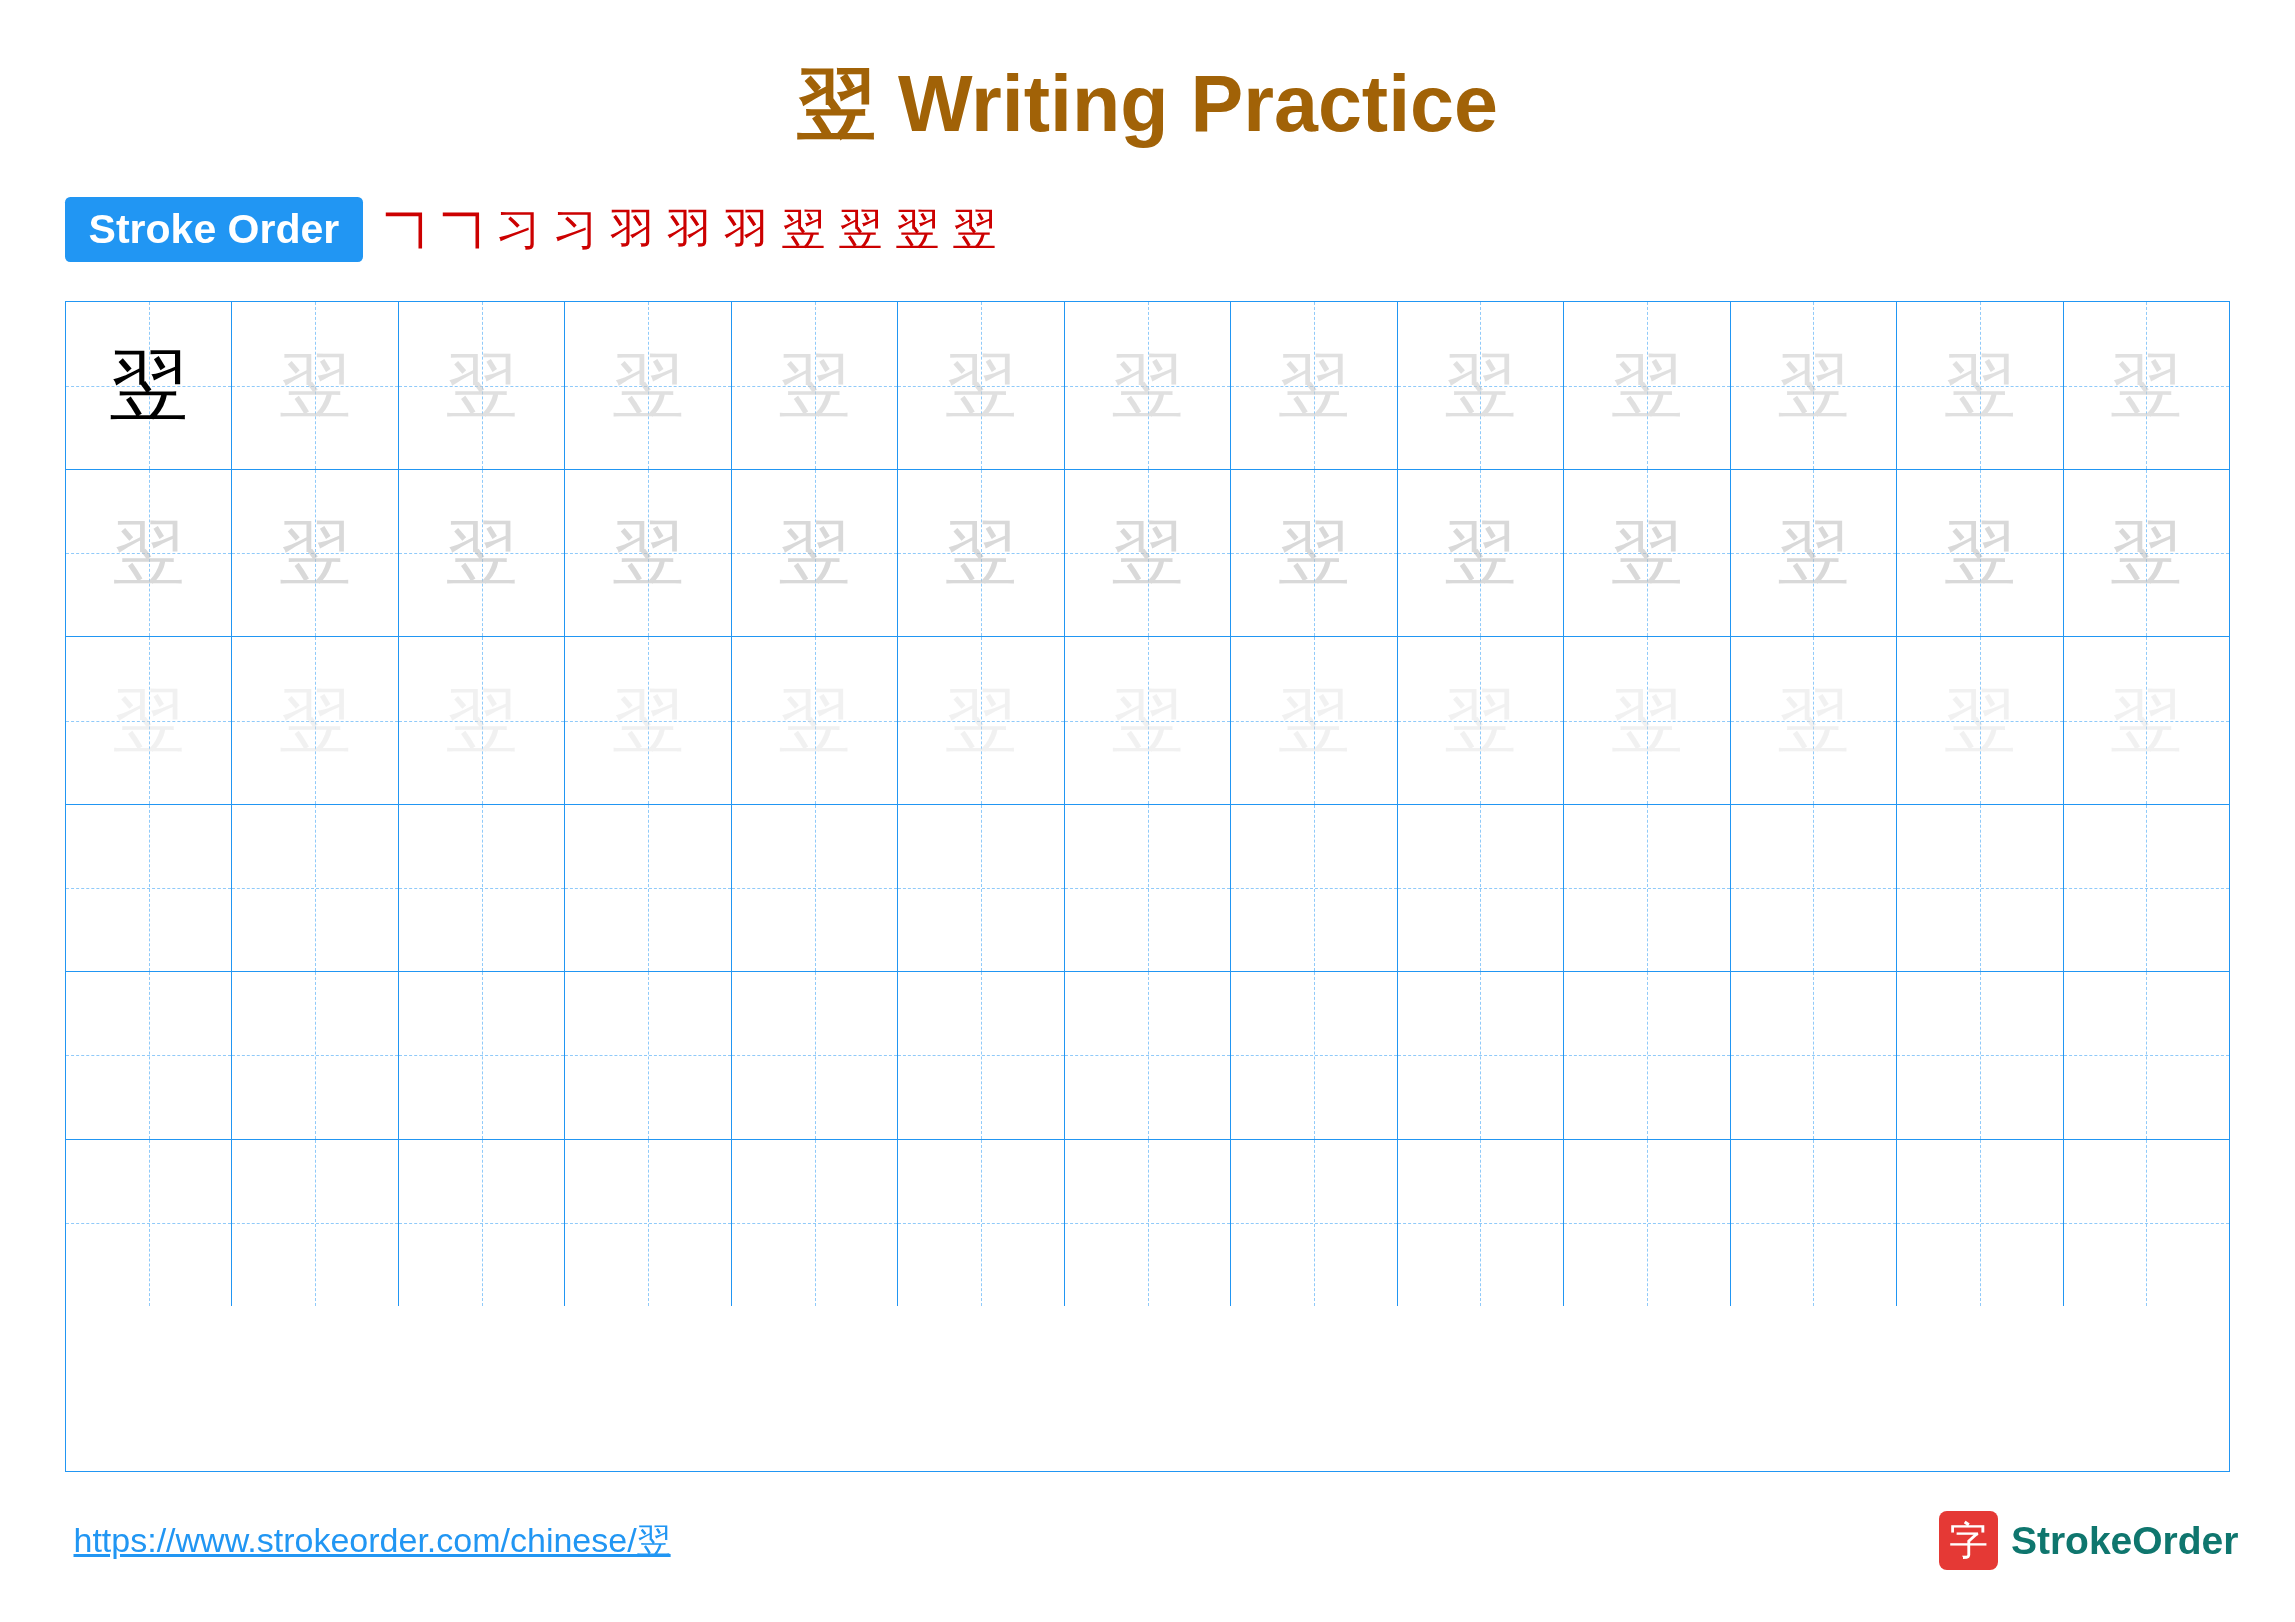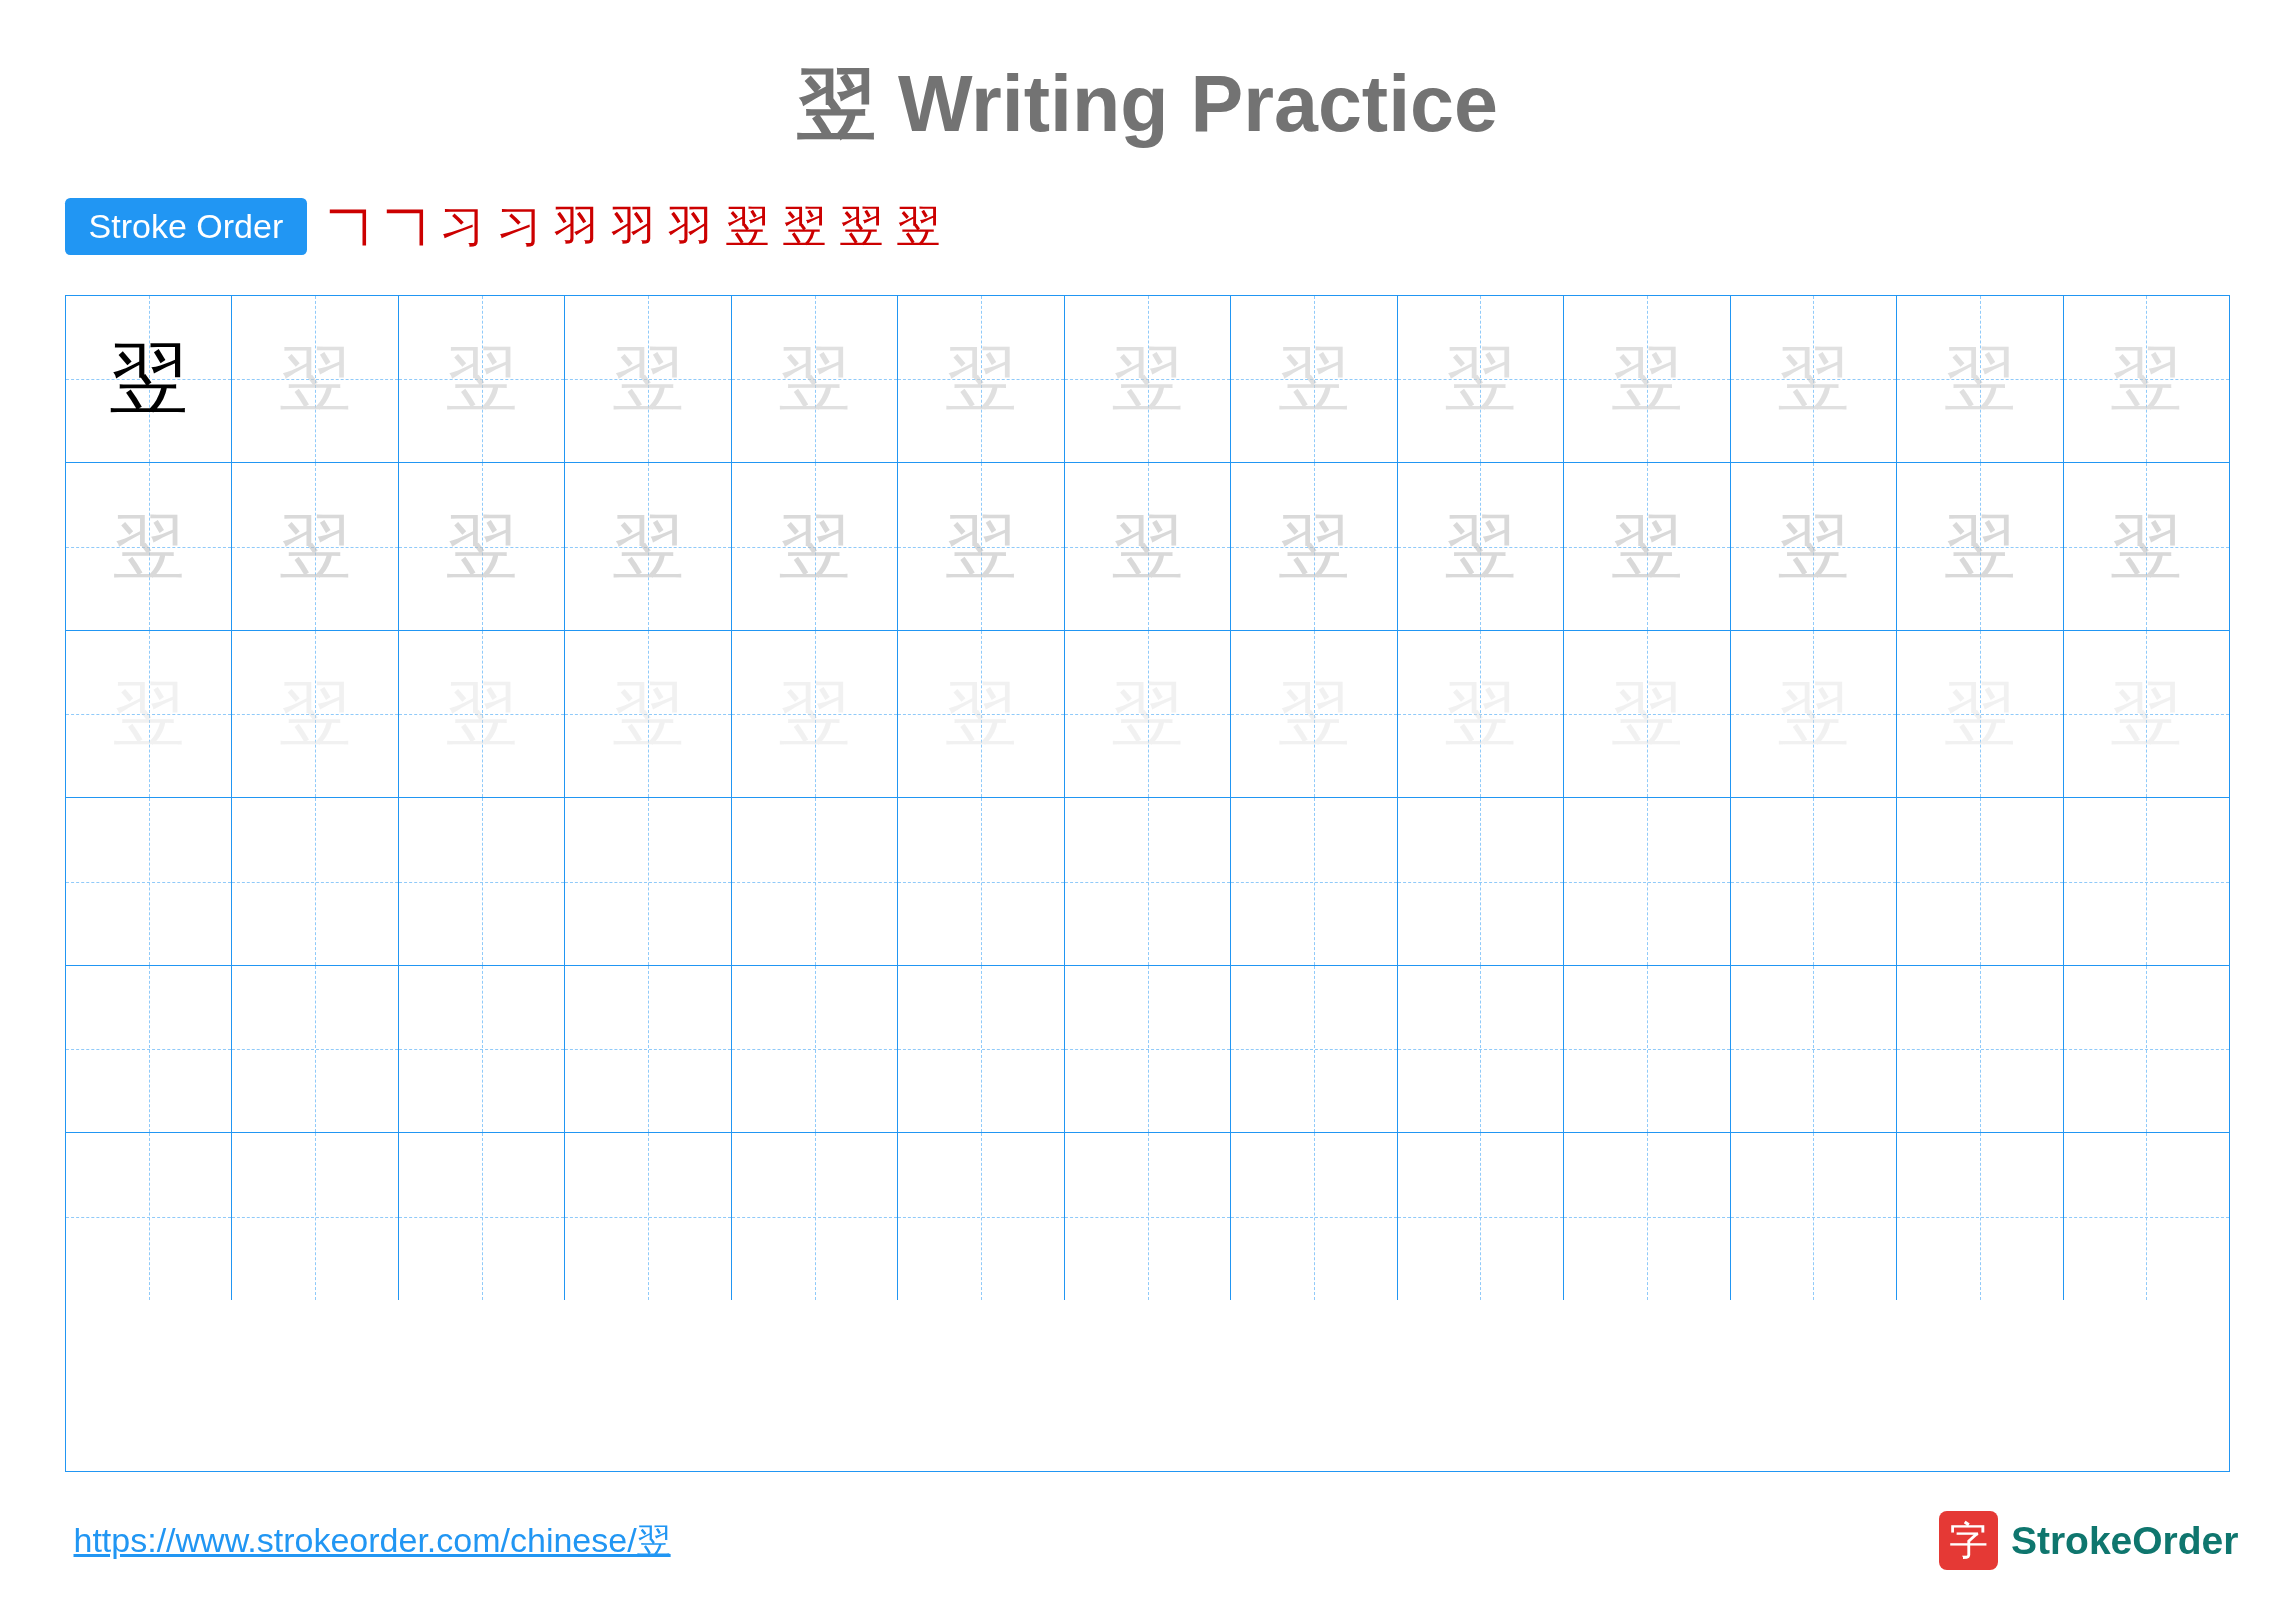--- a/index.html
+++ b/index.html
@@ -16,39 +16,39 @@
       width: 100%;
       height: 100%;
       padding: 52px 65px;
       display: flex;
       flex-direction: column;
       align-items: center;
     }
 
     .title {
       font-size: 79px;
-      color: #737373;
+      color: #a16207;
       font-weight: bold;
       margin-bottom: 39px;
       text-align: center;
     }
 
     .stroke-order-row {
       display: flex;
       align-items: center;
       width: 100%;
       margin-bottom: 39px;
       gap: 19.6px;
     }
 
     .stroke-order-badge {
       background: #2196F3;
       color: white;
-      font-size: 34px;
-      font-weight: normal;
+      font-size: 41px;
+      font-weight: bold;
       padding: 9.2px 23.6px;
       border-radius: 5.2px;
       white-space: nowrap;
     }
 
     .stroke-steps {
       display: flex;
       align-items: center;
       gap: 13px;
       flex-wrap: nowrap;

